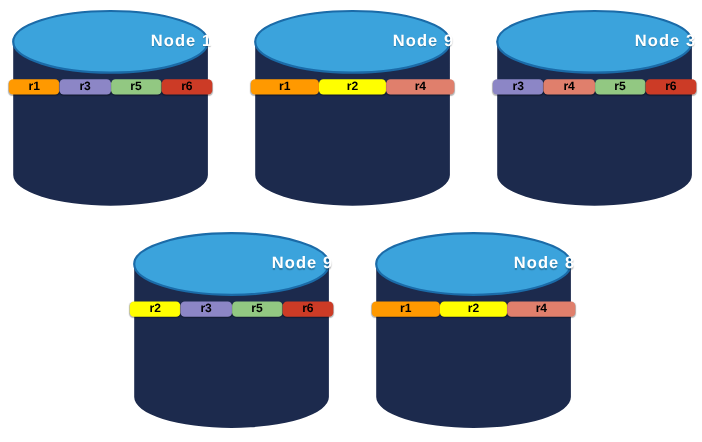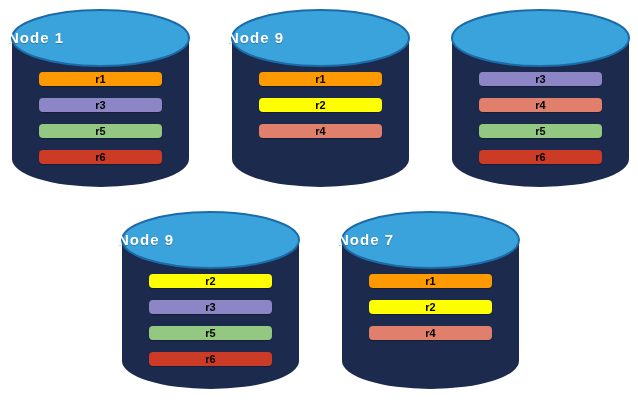--- a/index.html
+++ b/index.html
@@ -21,34 +21,34 @@
   .node-svg {
     position: absolute;
     left: 0;
     top: 0;
     display: block;
   }
   .node-title {
     position: absolute;
     left: 0;
     width: 100%;
-    text-align: left;
+    text-align: right;
     color: #ffffff;
     font-weight: bold;
     font-size: 15px;
     letter-spacing: 1px;
     text-shadow: 0 1px 1px rgba(0,0,0,0.25);
     pointer-events: none;
   }
   .replica-stack {
     position: absolute;
     left: 0;
     width: 100%;
     display: flex;
-    flex-direction: column;
+    flex-direction: row;
     align-items: center;
   }
   .replica-bar {
     position: relative;
     border-radius: 4px;
     height: 14px;
     display: flex;
     align-items: center;
     justify-content: center;
     box-shadow: 0 1px 1px rgba(0,0,0,0.3);
@@ -101,20 +101,21 @@
         <div class="replica-bar" style="background: rgb(224, 127, 108); width: 123px; margin-bottom: 12px;">
           <span class="replica-label">r4</span>
         </div>
       </div>
     </div>
     <div class="node" style="left: 448px; top: 6px; width: 185px; height: 185px;">
       <svg width="185" height="185" class="node-svg">
         <path d="M 4 32 L 4 153 A 88.5 28 0 0 0 181 153 L 181 32 A 88.5 28 0 0 1 4 32 Z" fill="#1C2A4D"></path>
         <ellipse cx="92.5" cy="32" rx="88.5" ry="28" fill="#3BA3DC" stroke="#1B6BA8" stroke-width="2"></ellipse>
       </svg>
+      <div class="node-title" style="top: 23px;">Node  3</div>
       <div class="replica-stack" style="top: 66px;">
         <div class="replica-bar" style="background: rgb(140, 134, 198); width: 123px; margin-bottom: 12px;">
           <span class="replica-label">r3</span>
         </div>
         <div class="replica-bar" style="background: rgb(224, 127, 108); width: 123px; margin-bottom: 12px;">
           <span class="replica-label">r4</span>
         </div>
         <div class="replica-bar" style="background: rgb(146, 200, 130); width: 123px; margin-bottom: 12px;">
           <span class="replica-label">r5</span>
         </div>
@@ -142,21 +143,21 @@
         <div class="replica-bar" style="background: rgb(204, 59, 38); width: 123px; margin-bottom: 12px;">
           <span class="replica-label">r6</span>
         </div>
       </div>
     </div>
     <div class="node" style="left: 338px; top: 208px; width: 185px; height: 185px;">
       <svg width="185" height="185" class="node-svg">
         <path d="M 4 32 L 4 153 A 88.5 28 0 0 0 181 153 L 181 32 A 88.5 28 0 0 1 4 32 Z" fill="#1C2A4D"></path>
         <ellipse cx="92.5" cy="32" rx="88.5" ry="28" fill="#3BA3DC" stroke="#1B6BA8" stroke-width="2"></ellipse>
       </svg>
-      <div class="node-title" style="top: 23px;">Node  7</div>
+      <div class="node-title" style="top: 23px;">Node  8</div>
       <div class="replica-stack" style="top: 66px;">
         <div class="replica-bar" style="background: rgb(255, 153, 0); width: 123px; margin-bottom: 12px;">
           <span class="replica-label">r1</span>
         </div>
         <div class="replica-bar" style="background: rgb(255, 255, 0); width: 123px; margin-bottom: 12px;">
           <span class="replica-label">r2</span>
         </div>
         <div class="replica-bar" style="background: rgb(224, 127, 108); width: 123px; margin-bottom: 12px;">
           <span class="replica-label">r4</span>
         </div>

